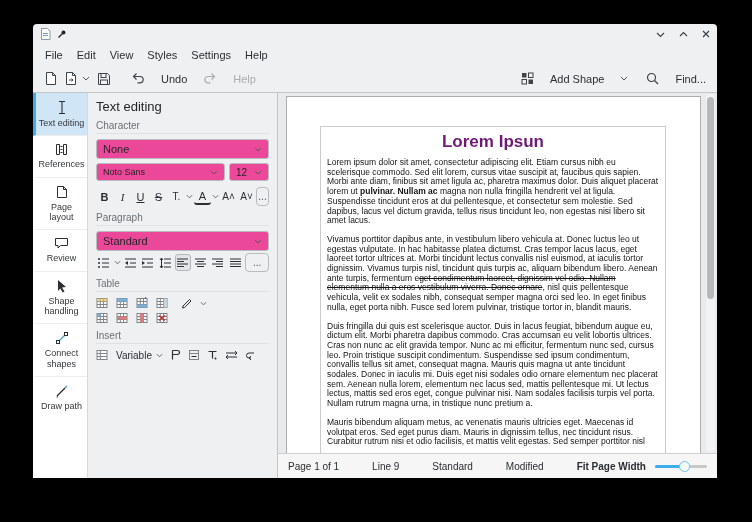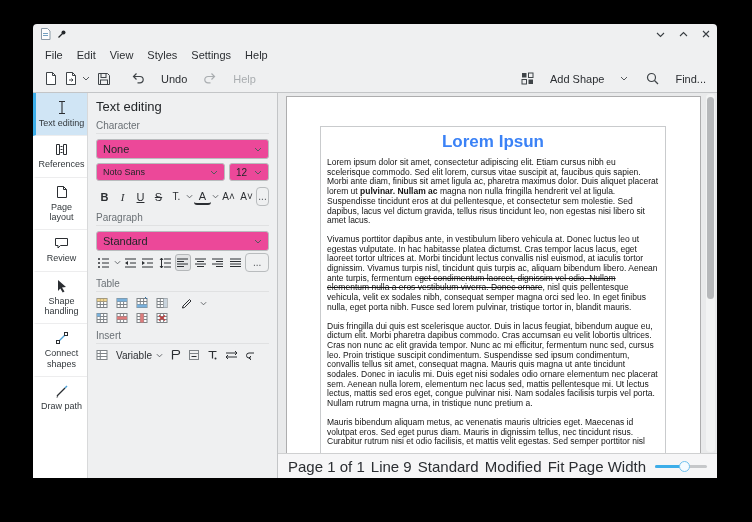--- a/index.html
+++ b/index.html
@@ -49,31 +49,31 @@
   .ibtn{width:17px;height:17px;display:flex;align-items:center;justify-content:center;border-radius:3px;}
   .ibtn.selected{background:#e2e4e5;border:1px solid #b4b7b9;box-sizing:border-box;}
   .tbl-row{display:flex;align-items:center;gap:7px;margin:3px 0;}
   .ins-row{display:flex;align-items:center;gap:7px;margin-top:4px;font-size:10px;}
   .variable-btn{display:flex;align-items:center;gap:4px;font-size:10px;color:#2b2e32;}
   
   .rightcol{flex:1;display:flex;flex-direction:column;min-width:0;}
   .docarea{flex:1;background:#e9eaeb;position:relative;overflow:hidden;}
   .page{position:absolute;left:8px;top:3px;right:16px;bottom:-30px;background:#fff;border:1px solid #adadae;}
   .textframe{margin:29px 34px 0 33px;border:1px solid #c9cbcd;padding:3px 6px 6px 6px;}
-  .doc-title{font-size:17px;font-weight:700;text-align:center;margin:2px 0 6px 0;color:#3b82f6;
+  .doc-title{font-size:17px;font-weight:700;text-align:center;margin:2px 0 6px 0;color:#701a75;
              font-family:"Liberation Sans", sans-serif;}
   .doc-p{font-size:8.5px;line-height:9.7px;margin:0 0 9px 0;color:#141414;}
   .vscroll{position:absolute;top:1px;right:2px;bottom:1px;width:9px;background:#f2f3f3;border-radius:4px;}
   .vthumb{position:absolute;top:3px;left:1px;width:7px;height:202px;background:#b6b8ba;border-radius:4px;}
   
   .statusbar{height:24px;flex:none;background:#f6f6f7;border-top:1px solid #cfd0d1;display:flex;
-             align-items:center;font-size:15px;color:#2b2e32;padding:0 10px;}
+             align-items:center;font-size:10px;color:#2b2e32;padding:0 10px;}
   .sb-cell{white-space:nowrap;}
   .sb-sp{flex:1;}
-  .zoom-group{display:flex;align-items:center;gap:9px;}
+  .zoom-group{display:flex;align-items:center;gap:9px;font-weight:bold;}
   .slider{position:relative;width:52px;height:12px;}
   .slider .track{position:absolute;top:5px;left:0;right:0;height:3px;background:#c6c8ca;border-radius:2px;}
   .slider .fill{position:absolute;top:5px;left:0;height:3px;background:#3daee9;border-radius:2px;}
   .slider .handle{position:absolute;top:1px;width:11px;height:11px;border-radius:50%;
                   background:#f4fbff;border:1px solid #70c1ee;box-sizing:border-box;}
   svg{display:block;}
 </style>
 </head>
 <body>
 

